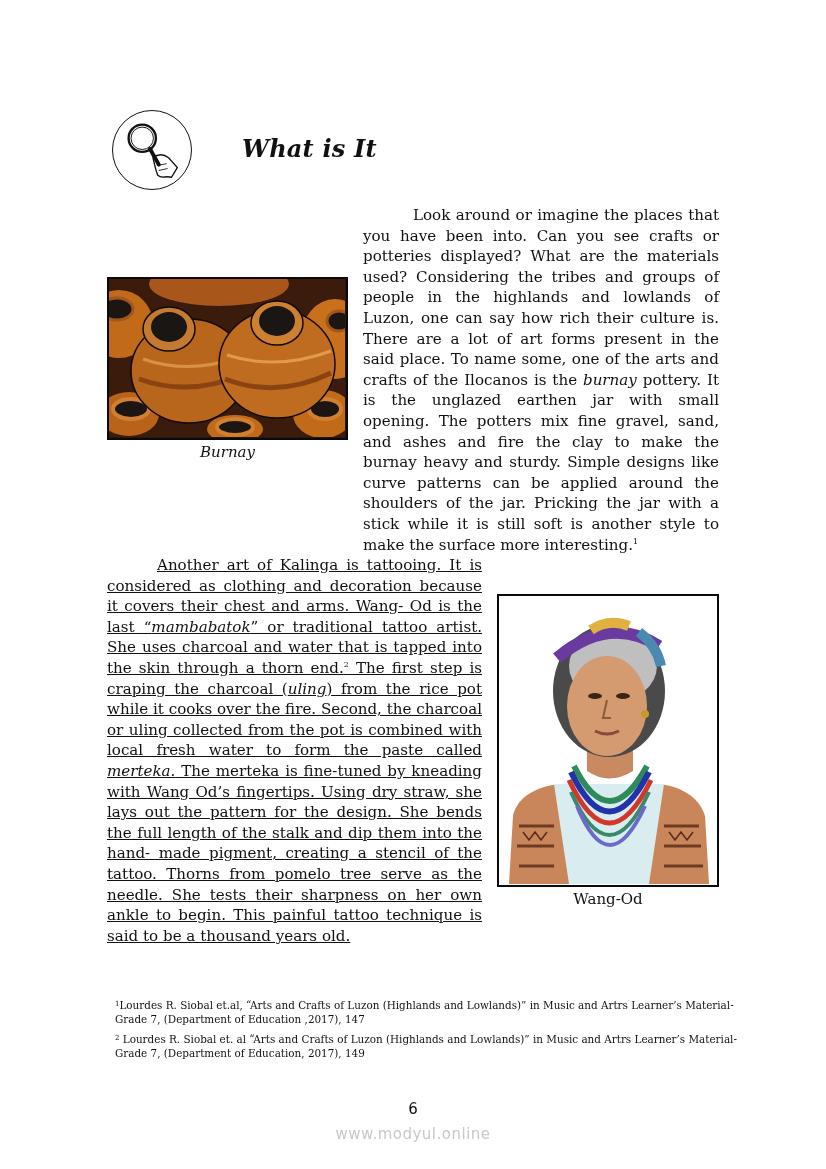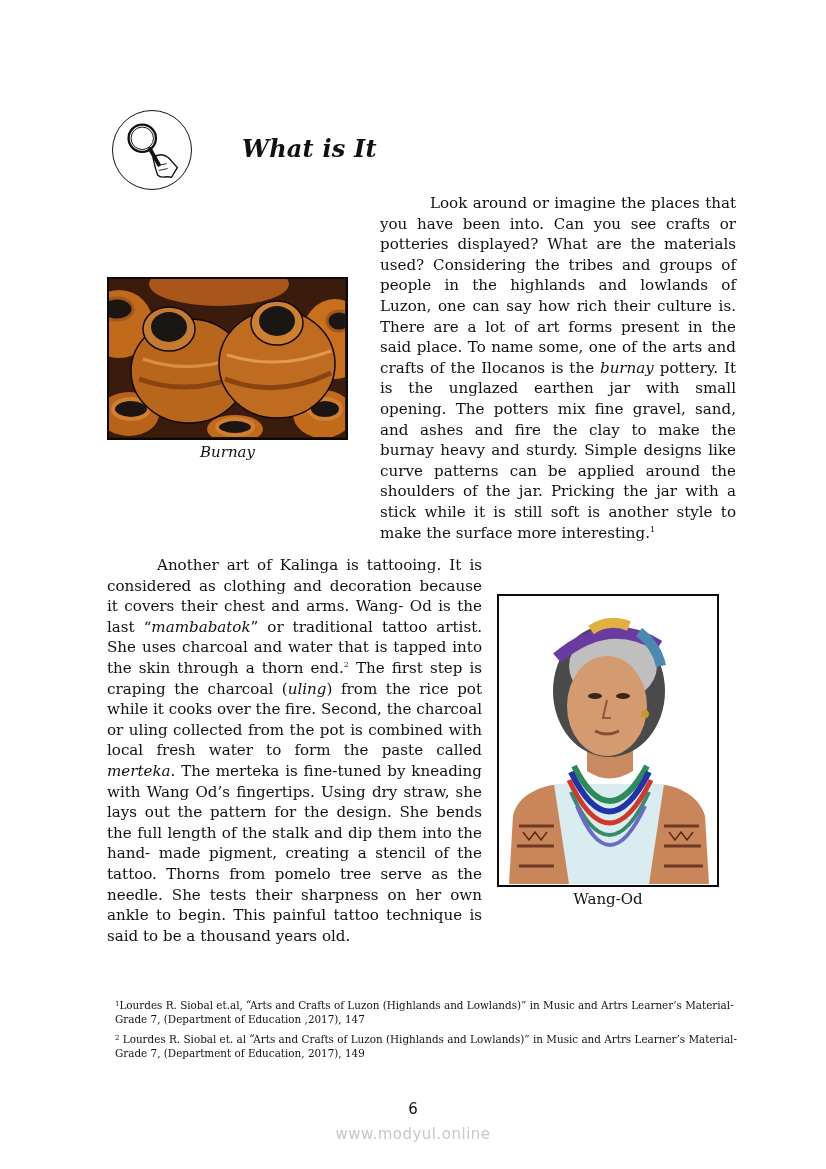--- a/index.html
+++ b/index.html
@@ -12,22 +12,22 @@
                  border-radius: 50%; box-sizing: border-box; }
   #section-title { left: 242px; top: 134px; font-family: "DejaVu Serif", serif; font-weight: bold;
                    font-style: italic; font-size: 24px; letter-spacing: 0.2px; }
 
   
   .para { font-size: 15.1px; line-height: 20.6px; text-align: justify; margin: 0; }
   .para .ind { display: inline-block; width: 50px; }
   .para i { font-style: italic; }
   .para sup { font-size: 8px; vertical-align: 6px; line-height: 0; }
 
-  #para1 { left: 363px; top: 193px; width: 356px; margin-left: 17px; }
-  #para2 { left: 107px; top: 555px; width: 375px; }
+  #para1 { left: 363px; top: 205px; width: 356px; }
+  #para2 { left: 107px; top: 555px; width: 375px; text-decoration: underline; }
 
   
   .frame { border: 2.5px solid #0a0a0a; box-sizing: border-box; overflow: hidden; }
   #burnay-frame { left: 107px; top: 277px; width: 241px; height: 163px; background: #2a160c; }
   #burnay-caption { left: 107px; top: 443px; width: 241px; text-align: center; font-style: italic; font-size: 15px; }
   #wangod-frame { left: 497px; top: 594px; width: 222px; height: 293px; background: #fff; }
   #wangod-caption { left: 497px; top: 890px; width: 222px; text-align: center; font-size: 15px; }
 
   
   .fn { font-size: 10.4px; line-height: 14px; left: 107px; width: 625px; margin: 8px; }

